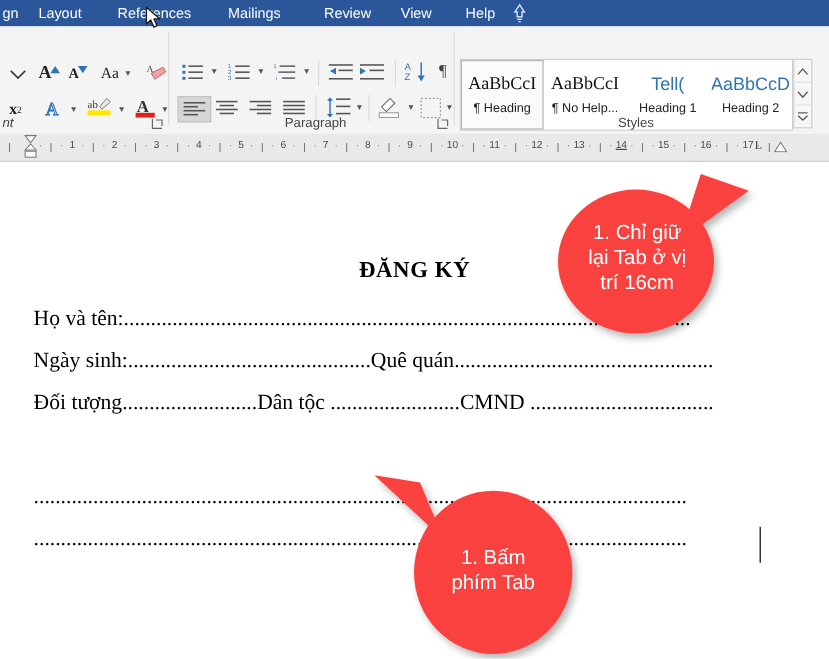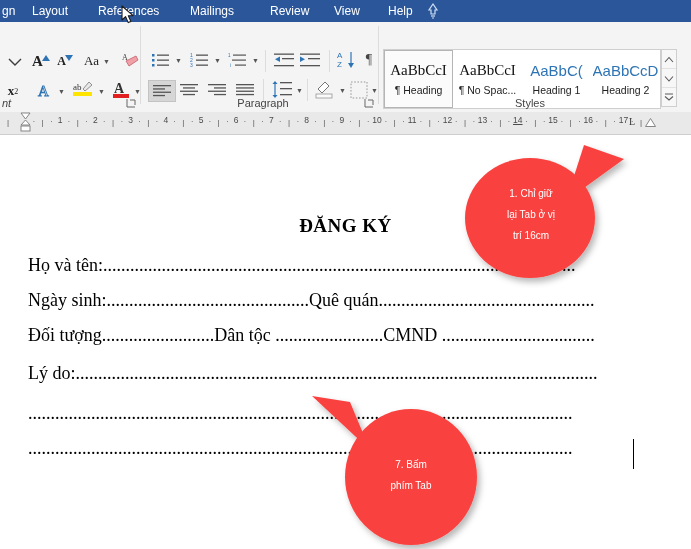--- a/index.html
+++ b/index.html
@@ -142,21 +142,21 @@
   #caret{
     position:absolute;left:633px;top:304px;width:1px;height:30px;background:#000;
   }
 
   
   .callout{ position:absolute; }
   .callout svg{ position:absolute;left:0;top:0; }
   .callout-text{
     position:absolute;
     color:#ffffff;
-    font-size:10px;line-height:21px;
+    font-size:17px;line-height:21px;
     text-align:center;
     white-space:pre-line;
     font-family:"Liberation Sans", sans-serif;
   }
 
   
   #mouse-pointer{ position:absolute;left:121px;top:5px;width:14px;height:20px; }
 </style>
 </head>
 <body>
@@ -391,24 +391,24 @@
       </svg>
   </div>
 
   <div id="styles-gallery">
     <div class="style-item active">
       <div class="style-sample">AaBbCcI</div>
       <div class="style-name">¶ Heading</div>
     </div>
     <div class="style-item">
       <div class="style-sample">AaBbCcI</div>
-      <div class="style-name">¶ No Spac...</div>
+      <div class="style-name">¶ No Help...</div>
     </div>
     <div class="style-item">
-      <div class="style-sample blue">AaBbC(</div>
+      <div class="style-sample blue">Tell(</div>
       <div class="style-name">Heading 1</div>
     </div>
     <div class="style-item">
       <div class="style-sample blue">AaBbCcD</div>
       <div class="style-name">Heading 2</div>
     </div>
   </div>
 
   <div id="styles-scroll">
     <div class="ssbtn">
@@ -521,21 +521,20 @@
   </svg>
 </div>
 
 <div id="page">
 
   <div id="doc-title">ĐĂNG KÝ</div>
 
   <div class="doc-line" style="top:120px;">Họ và tên:.........................................................................................................</div>
   <div class="doc-line" style="top:155px;">Ngày sinh:.............................................Quê quán................................................</div>
   <div class="doc-line" style="top:190px;">Đối tượng.........................Dân tộc ........................CMND ..................................</div>
-  <div class="doc-line" style="top:228px;">Lý do:....................................................................................................................</div>
   <div class="doc-line" style="top:268px;">   .........................................................................................................................</div>
   <div class="doc-line" style="top:303px;">   .........................................................................................................................</div>
 
   <div id="caret"></div>
 </div>
 
 <div class="callout" id="callout-1" style="left:448px;top:143px;width:230px;height:145px;">
   <svg width="230" height="145" viewBox="0 0 230 145">
     <defs>
       <filter id="sh1" x="-30%" y="-30%" width="180%" height="180%">
@@ -557,19 +556,19 @@
     <defs>
       <filter id="sh2" x="-30%" y="-30%" width="180%" height="180%">
         <feDropShadow dx="3" dy="4" stdDeviation="3" flood-color="#000000" flood-opacity="0.28"></feDropShadow>
       </filter>
     </defs>
     <g filter="url(#sh2)">
       <path d="M20 4 L78 58 L58 10 Z" fill="#F9423F"></path>
       <ellipse cx="119" cy="85" rx="66" ry="68" fill="#F9423F"></ellipse>
     </g>
   </svg>
-  <div class="callout-text" style="left:54px;top:62px;width:130px;">7. Bấm
+  <div class="callout-text" style="left:54px;top:62px;width:130px;">1. Bấm
 phím Tab</div>
 </div>
 
 <svg id="mouse-pointer" viewBox="0 0 14 20">
   <polygon points="1,1 1,15 4.6,11.6 7.2,17.6 9.8,16.4 7.3,10.8 12,10.6" fill="#ffffff" stroke="#1b1b1b" stroke-width="1.1" stroke-linejoin="round"></polygon>
 </svg>
 
 </body></html>

